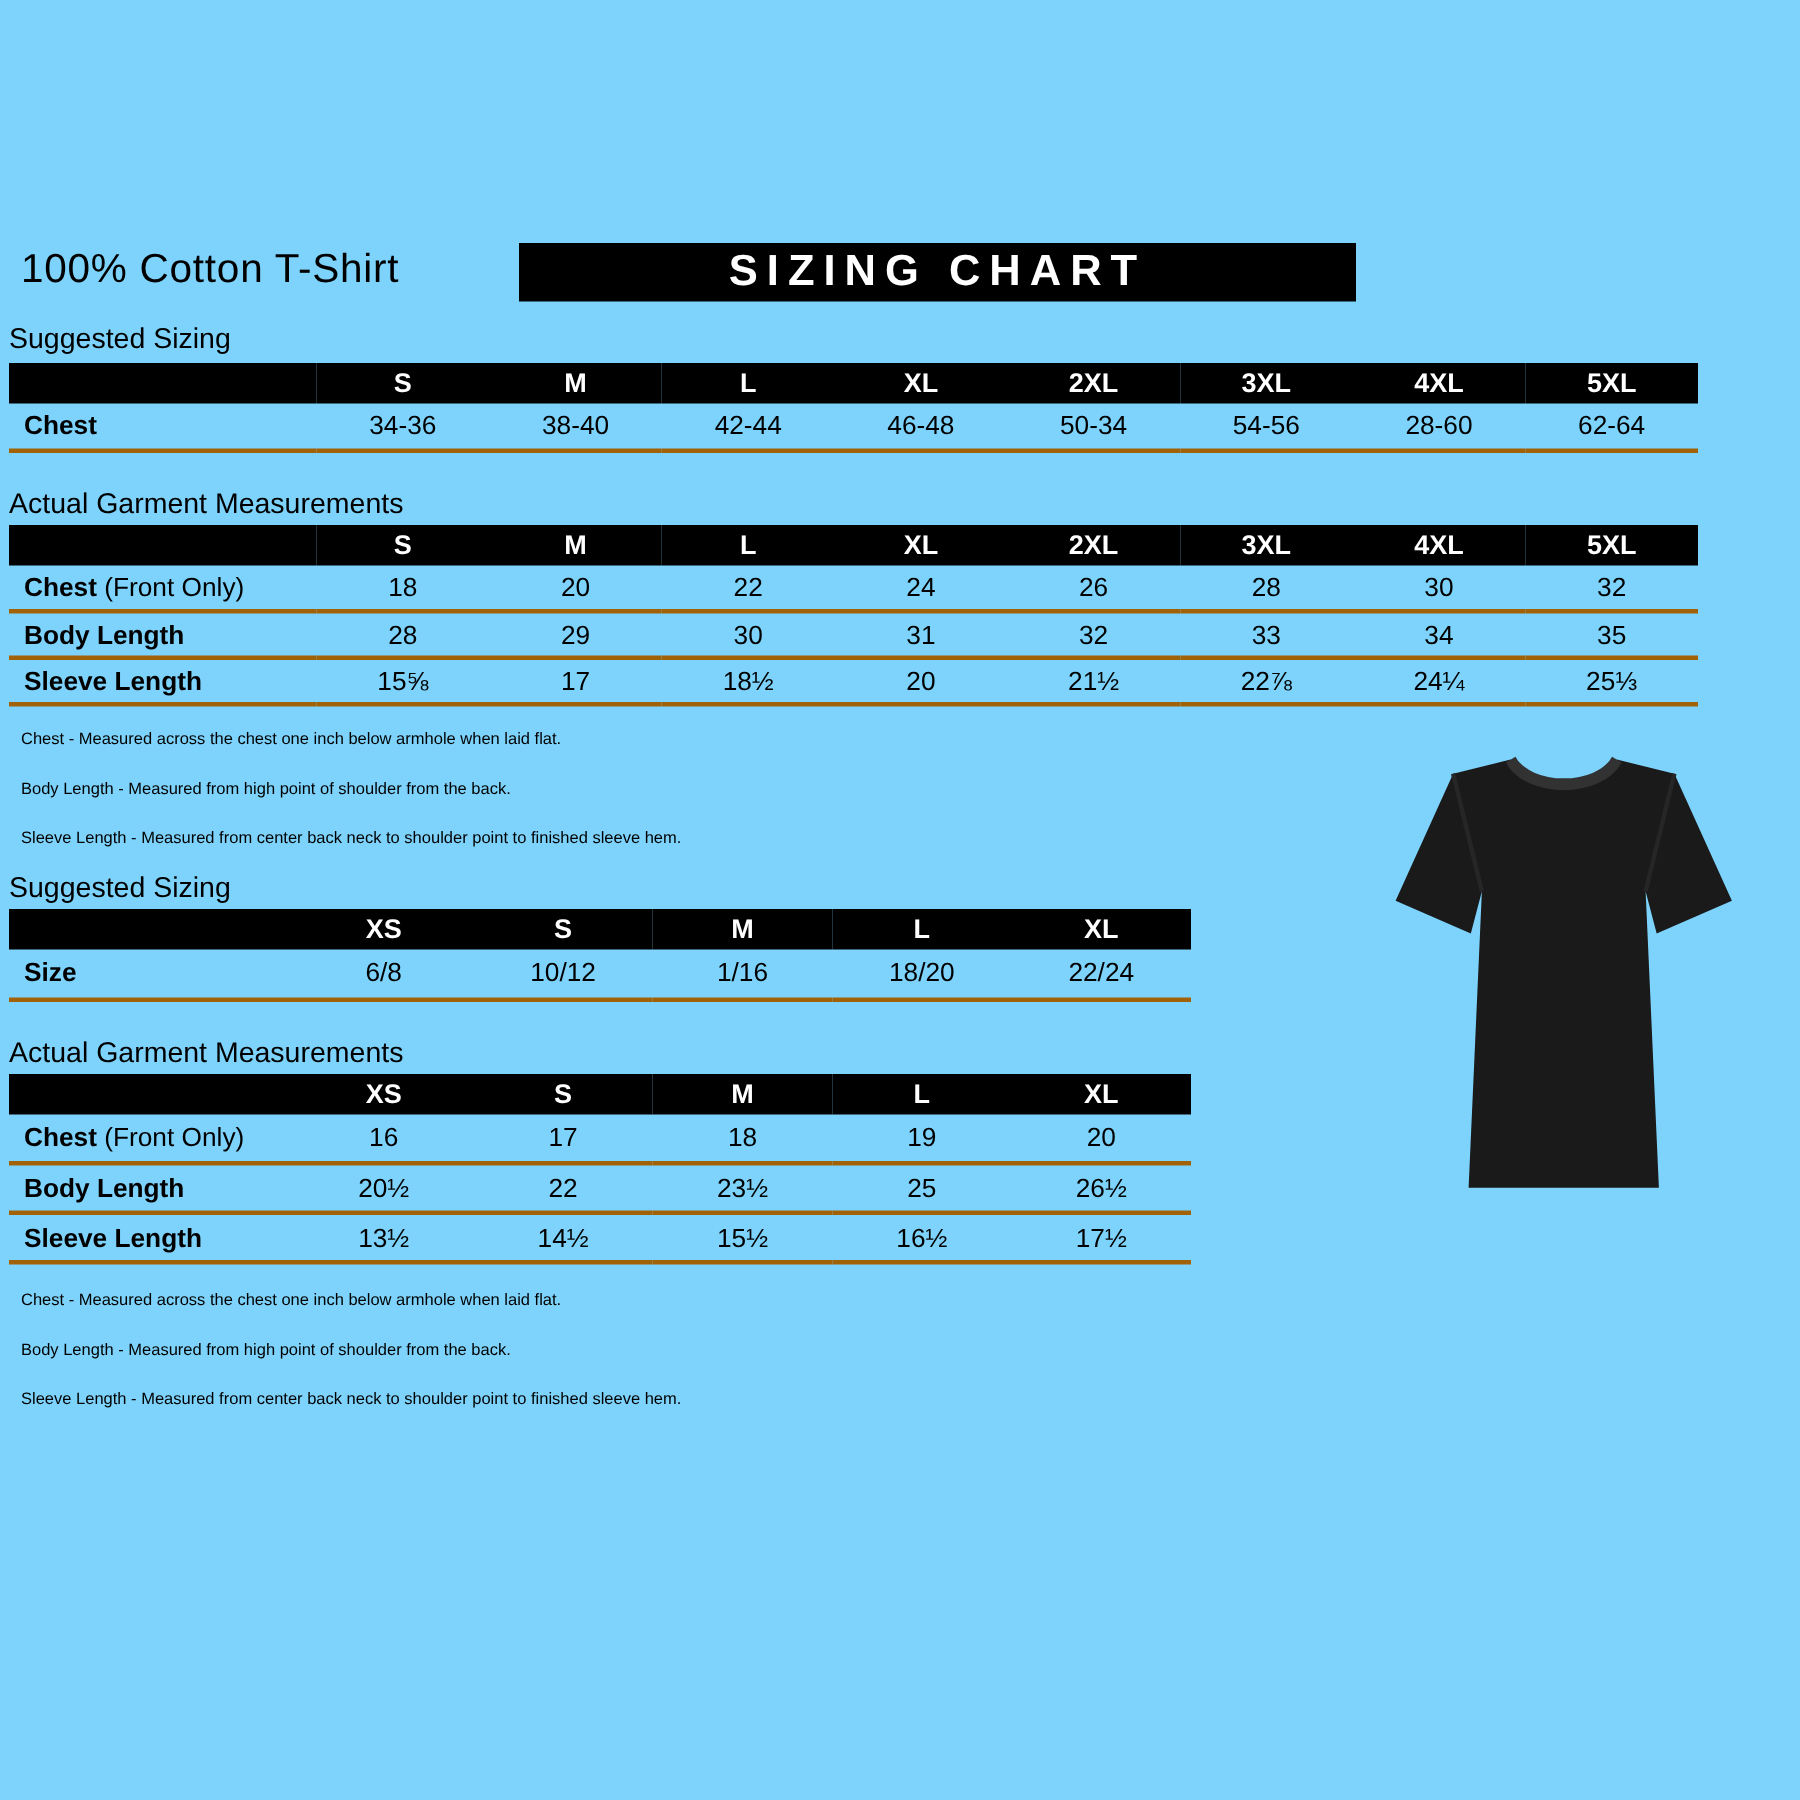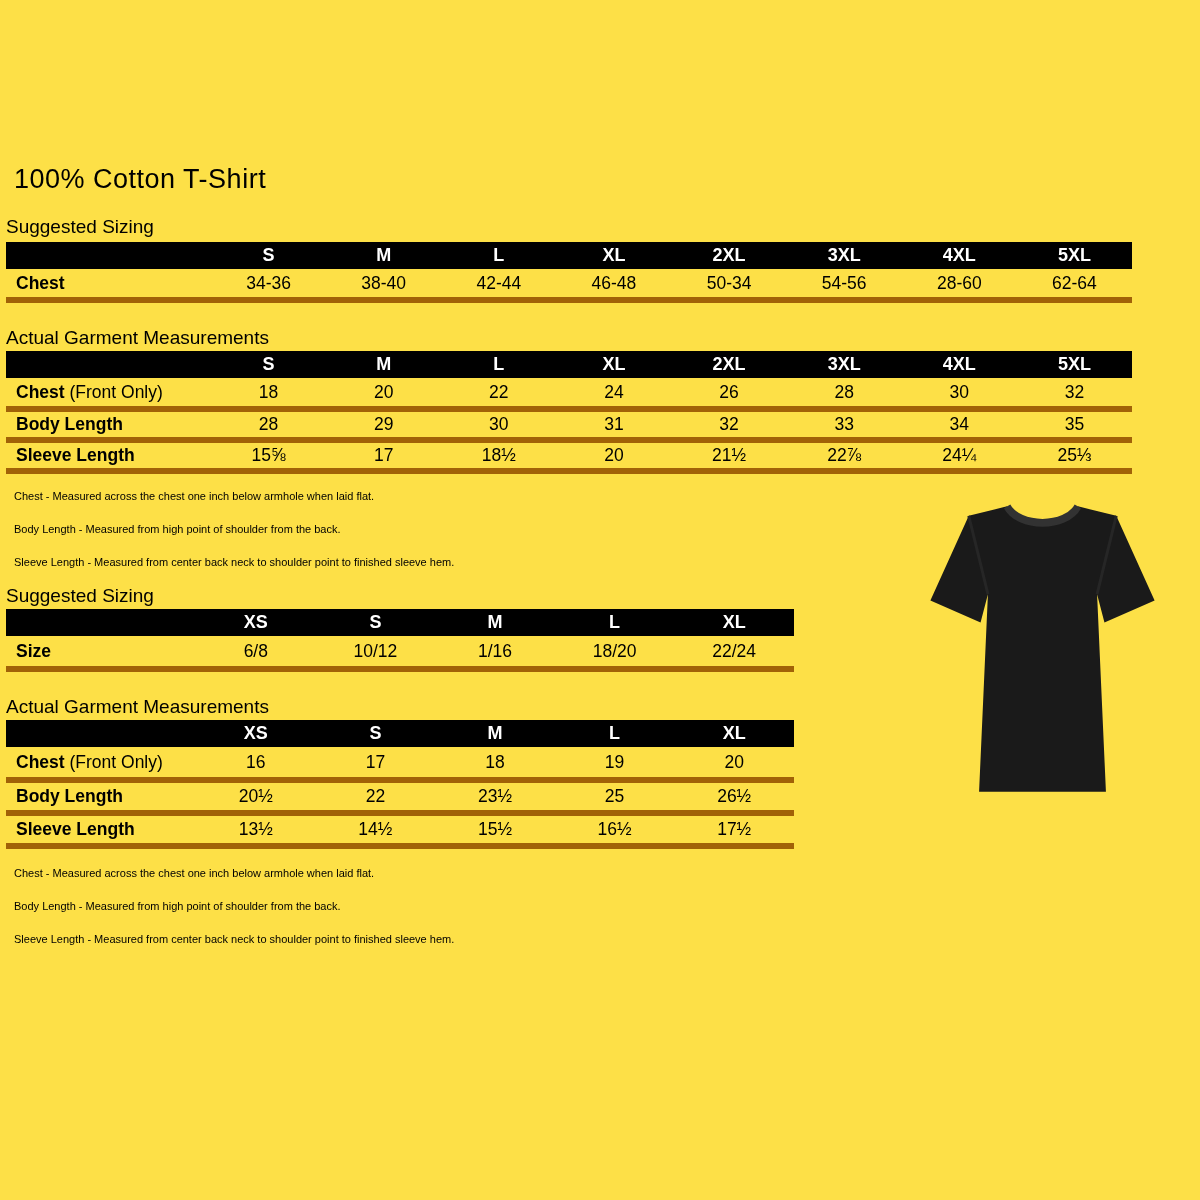--- a/index.html
+++ b/index.html
@@ -1,21 +1,21 @@
 <!DOCTYPE html>
 <html><head>
 <meta charset="utf-8">
 <style>
   * { margin: 0; padding: 0; box-sizing: border-box; }
   html, body { background: #ffffff; }
   .page {
     position: relative;
     width: 1200px;
     height: 1200px;
-    background: #fde047;
+    background: #7dd3fc;
     font-family: "Liberation Sans", "DejaVu Sans", sans-serif;
     color: #000000;
     overflow: hidden;
   }
   .content {
     position: absolute;
     top: 160px;
     left: 6px;
     width: 1130px;
   }
@@ -61,21 +61,21 @@
     font-size: 18px;
     font-weight: 700;
     height: 27px;
     text-align: center;
     border: none;
   }
   table.size-table td {
     font-size: 17.5px;
     text-align: center;
     height: 31px;
-    border-bottom: 6px solid #a16207;
+    border-bottom: 3px solid #a16207;
   }
   table.youth td { height: 33px; }
   table.size-table td.label-cell {
     text-align: left;
     padding-left: 10px;
     font-weight: 700;
   }
   .suffix { font-weight: 400; }
   .notes { margin-top: 12px; }
   .notes.youth-notes { margin-top: 14px; }
@@ -98,20 +98,21 @@
   }
 </style>
 </head>
 <body>
 
 <div class="page">
   <div class="content">
 
     <div class="header-row">
       <div class="main-title">100% Cotton T-Shirt</div>
+      <div class="banner">SIZING CHART</div>
     </div>
 
     <div class="section-label">Suggested Sizing</div>
 
     <table class="size-table adult">
       <colgroup>
           <col style="width:205px">
           <col>
           <col>
           <col>

